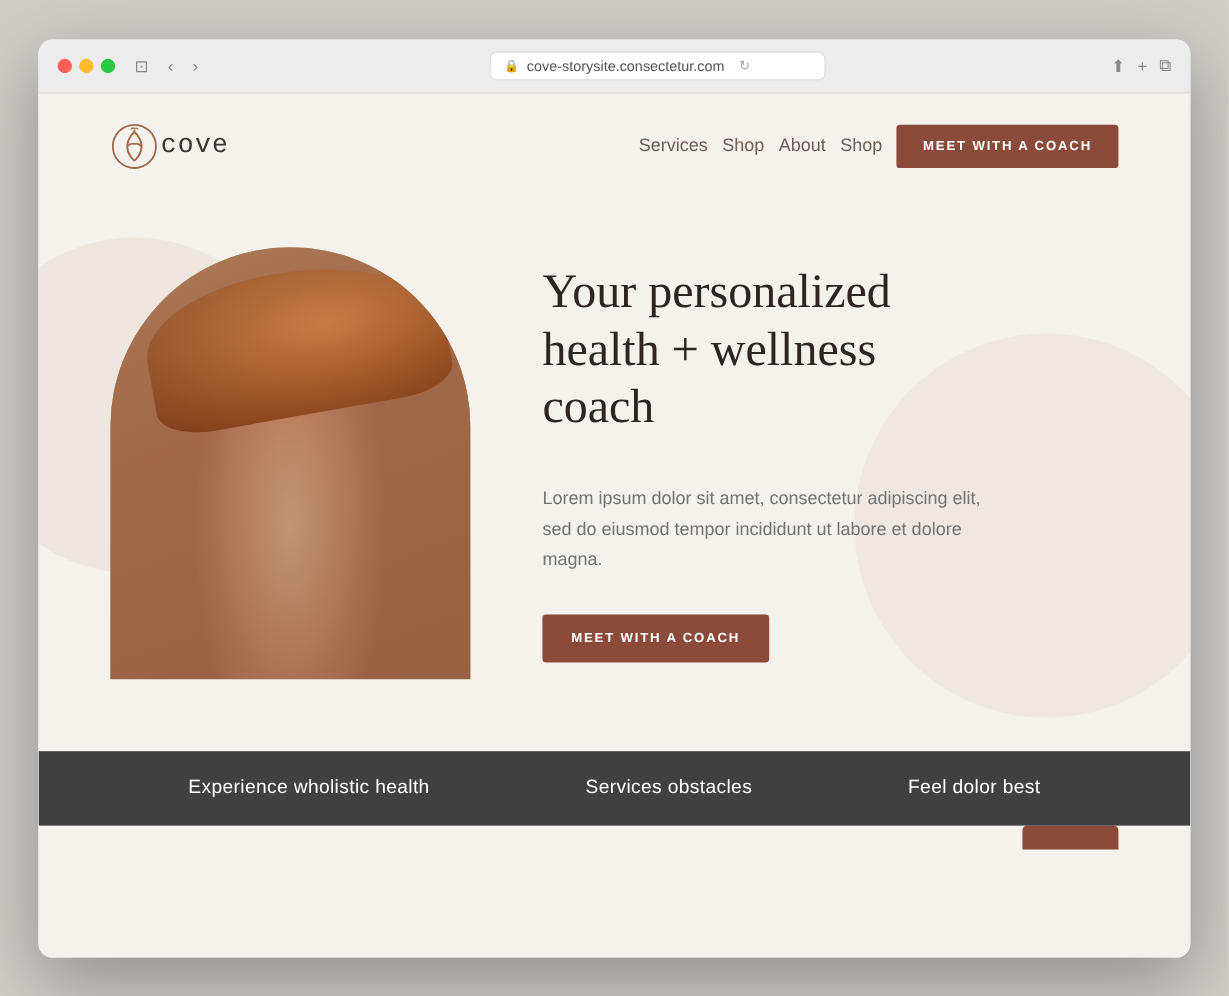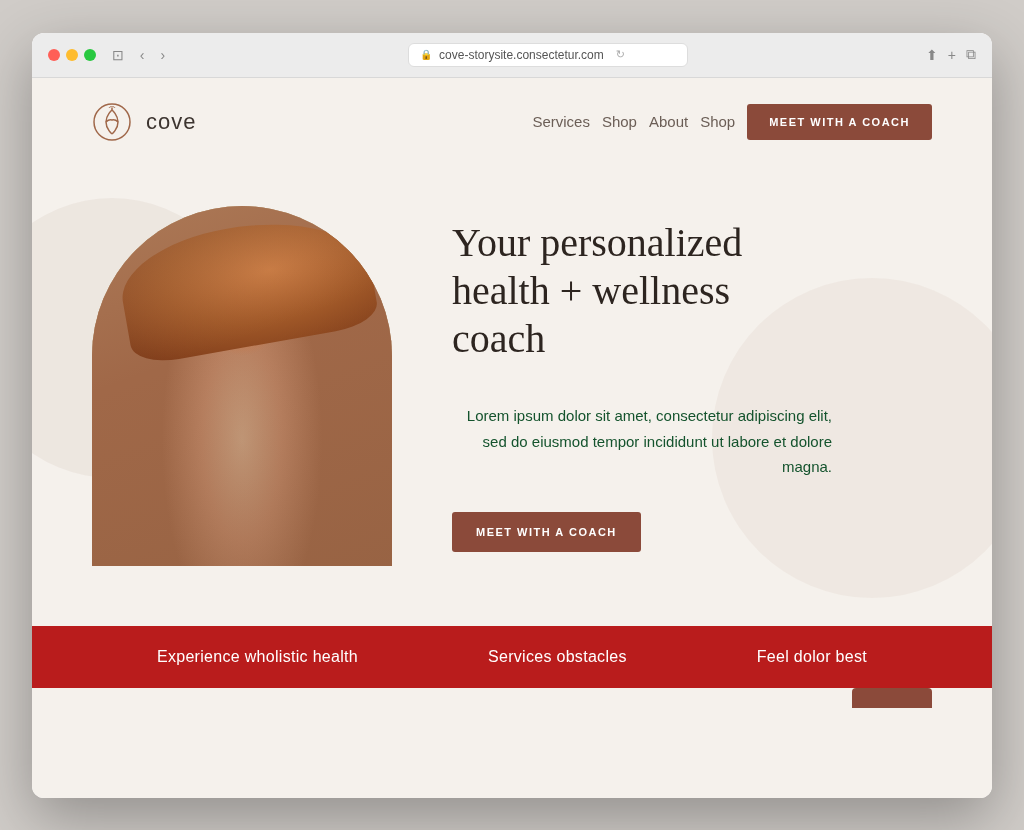--- a/index.html
+++ b/index.html
@@ -127,21 +127,22 @@
       align-items: center;
       justify-content: space-between;
       padding: 24px 60px;
       position: relative;
       z-index: 10;
     }
 
     .logo-area {
       display: flex;
       align-items: center;
-      gap: 14px;
+      gap: 2px;
+      font-family: Liberation Mono, monospace;
     }
 
     .logo-icon {
       width: 40px;
       height: 40px;
     }
 
     .logo-text {
       font-size: 22px;
       font-weight: 400;
@@ -242,42 +243,41 @@
       font-size: 40px;
       font-weight: 500;
       color: #2d2520;
       line-height: 1.2;
       margin-bottom: 40px;
       font-family: Georgia, serif;
     }
 
     .hero-description {
       font-size: 15px;
-      color: #14532d;
+      color: #737373;
       line-height: 1.7;
       margin-bottom: 32px;
-      text-align: right;
     }
 
     .hero-cta-btn {
       background: #8b4a3a;
       color: #fff;
       border: none;
       padding: 14px 24px;
       font-size: 11px;
       font-weight: 700;
       letter-spacing: 1.5px;
       text-transform: uppercase;
       cursor: pointer;
       border-radius: 3px;
     }
 
     
     .tagline-bar {
-      background: #b91c1c;
+      background: #404040;
       padding: 22px 60px;
       display: flex;
       justify-content: space-around;
       align-items: center;
       position: relative;
       z-index: 5;
     }
 
     .tagline-item {
       font-size: 16px;

